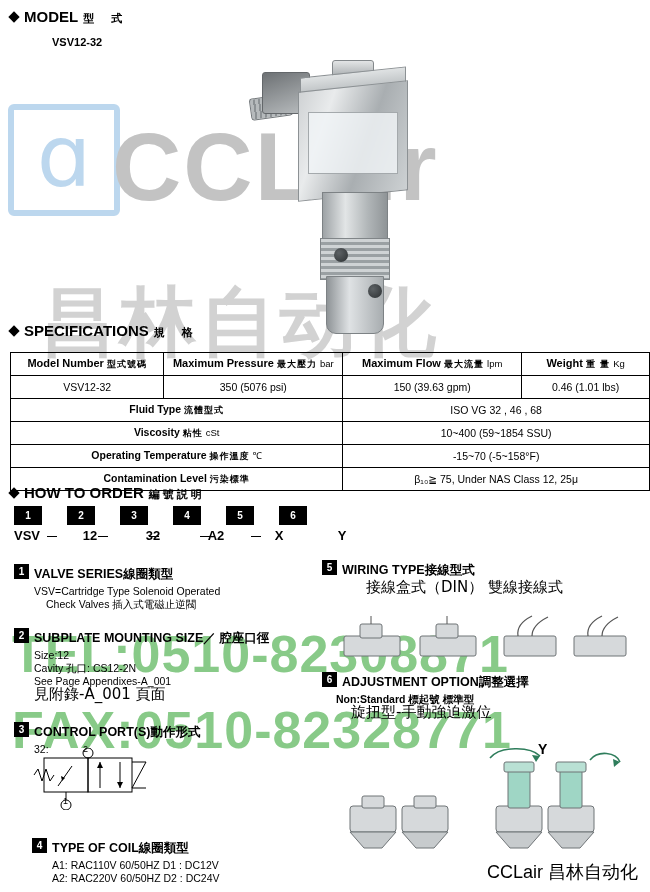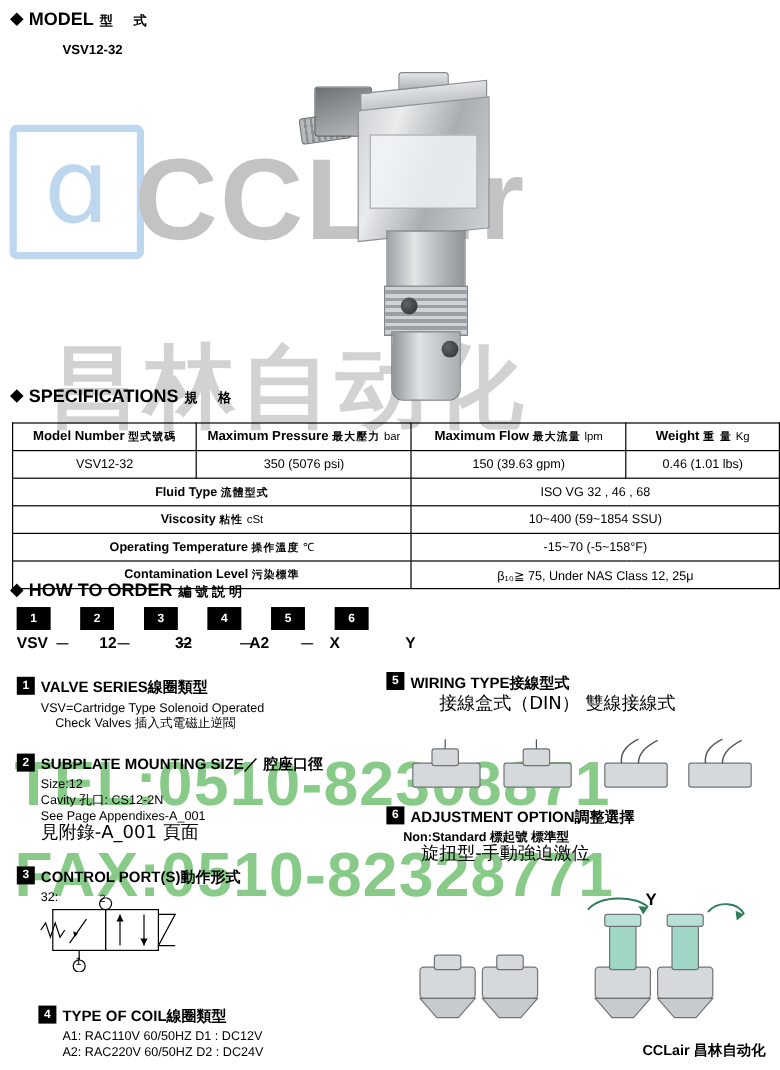--- a/index.html
+++ b/index.html
@@ -306,22 +306,22 @@
   }
 
   
   .wiring-img { position: absolute; z-index: 9; }
 
   
   .footer {
     position: absolute;
     right: 12px;
     bottom: 8px;
-    font-size: 12px;
-    font-weight: bold;
+    font-size: 18px;
+    font-weight: normal;
     z-index: 11;
   }
   .footer .cn { font-family: "DejaVu Sans", sans-serif; }
 </style>
 </head>
 <body>
 
 <div class="page">
 
   <div class="watermark">

